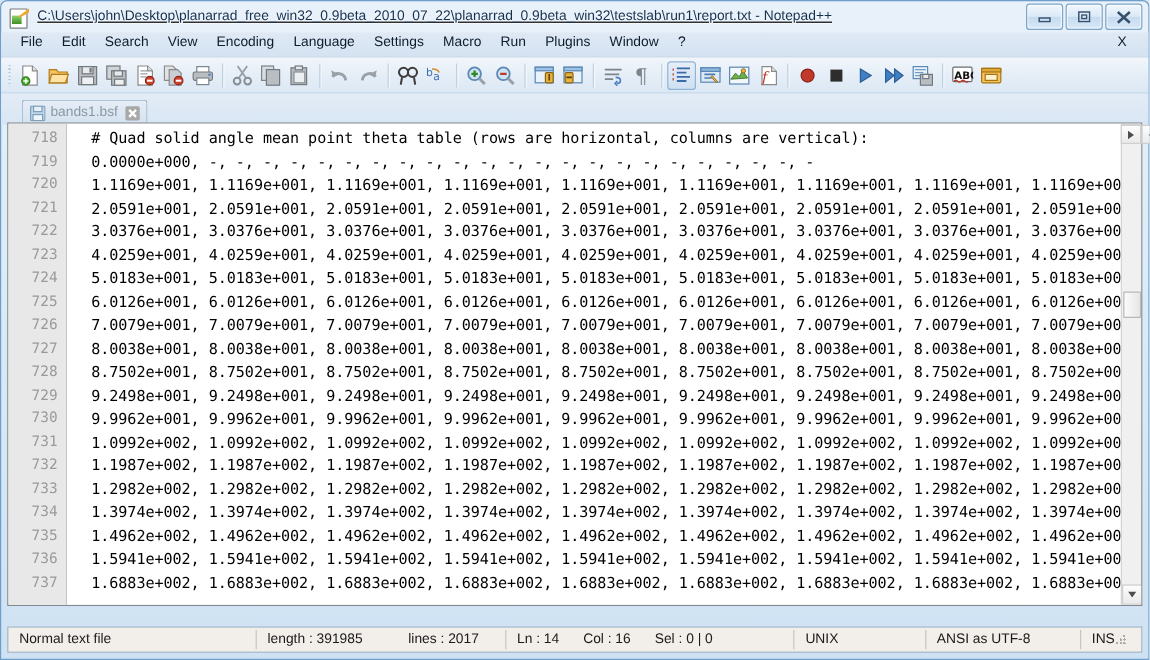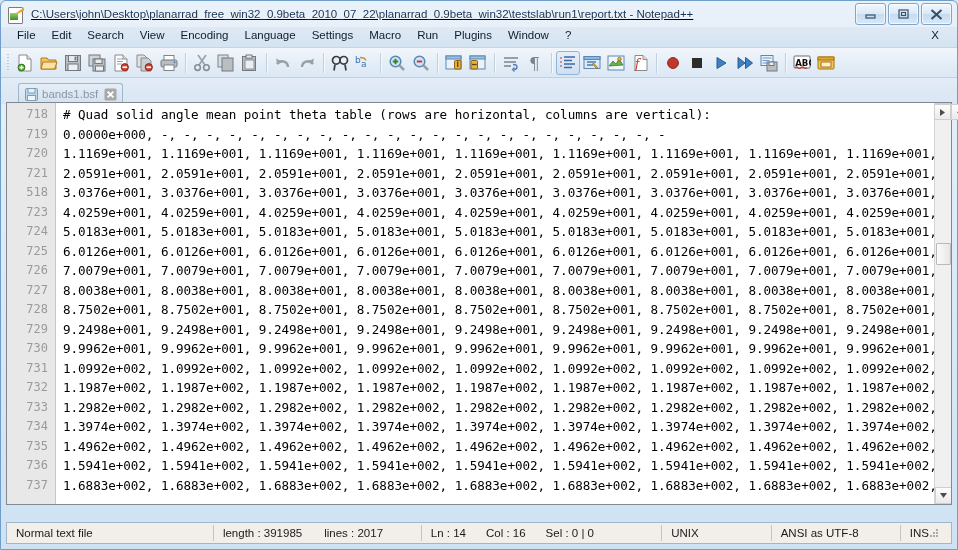--- a/index.html
+++ b/index.html
@@ -125,21 +125,21 @@
     font-family:"DejaVu Sans Mono","Liberation Mono",monospace;
     font-size:12px;color:#9a9a9a;
   }
   .code{
     flex:1 1 auto;min-width:0;overflow:hidden;padding-top:2px;
     background:#fff;position:relative;
   }
   .code div{
     height:19.5px;line-height:19.5px;white-space:pre;
     font-family:"DejaVu Sans Mono","Liberation Mono",monospace;
-    font-size:12.6px;color:#000;padding-left:7px;
+    font-size:12.6px;color:#000;padding-left:20px;
     letter-spacing:-0.05px;
   }
 
   
   .vsb{
     width:17px;flex:0 0 auto;background:#f0f0f0;
     border-left:1px solid #d4d4d4;
     position:relative;box-sizing:border-box;
   }
   .vsb .arr{
@@ -180,21 +180,21 @@
   
   .statusbar{
     position:absolute;left:5px;right:5px;bottom:5px;height:22px;
     background:#f2eeea;border:1px solid #9fb6cc;
     display:flex;align-items:center;box-sizing:border-box;
     font-size:11.5px;color:#1a1a1a;
   }
   .sb-cell{padding:0 9px;height:100%;display:flex;align-items:center;white-space:nowrap;}
   .sb-sep{width:1px;height:16px;background:#c9c3bd;}
   .sb-cell.c0{width:209px;box-sizing:border-box;}
-  .sb-cell.c1{width:210px;box-sizing:border-box;gap:22px;}
+  .sb-cell.c1{width:210px;box-sizing:border-box;gap:38px;}
   .sb-cell.c2{width:243px;box-sizing:border-box;gap:20px;}
   .sb-cell.c3{width:110px;box-sizing:border-box;}
   .sb-cell.c4{width:130px;box-sizing:border-box;text-align:center;}
   .sb-cell.c5{flex:1 1 auto;}
   .sb-grip{
     margin-left:auto;margin-right:2px;width:11px;height:11px;
     background:
       radial-gradient(circle 1px at 8px 2px,#b0a9a2 99%,transparent),
       radial-gradient(circle 1px at 5px 5px,#b0a9a2 99%,transparent),
       radial-gradient(circle 1px at 8px 5px,#b0a9a2 99%,transparent),
@@ -519,21 +519,21 @@
     </div>
   </div>
 
   <div class="editor-wrap">
     <div class="editor-body">
       <div class="gutter" id="gutter">
           <div>718</div>
           <div>719</div>
           <div>720</div>
           <div>721</div>
-          <div>518</div>
+          <div>722</div>
           <div>723</div>
           <div>724</div>
           <div>725</div>
           <div>726</div>
           <div>727</div>
           <div>728</div>
           <div>729</div>
           <div>730</div>
           <div>731</div>
           <div>732</div>

